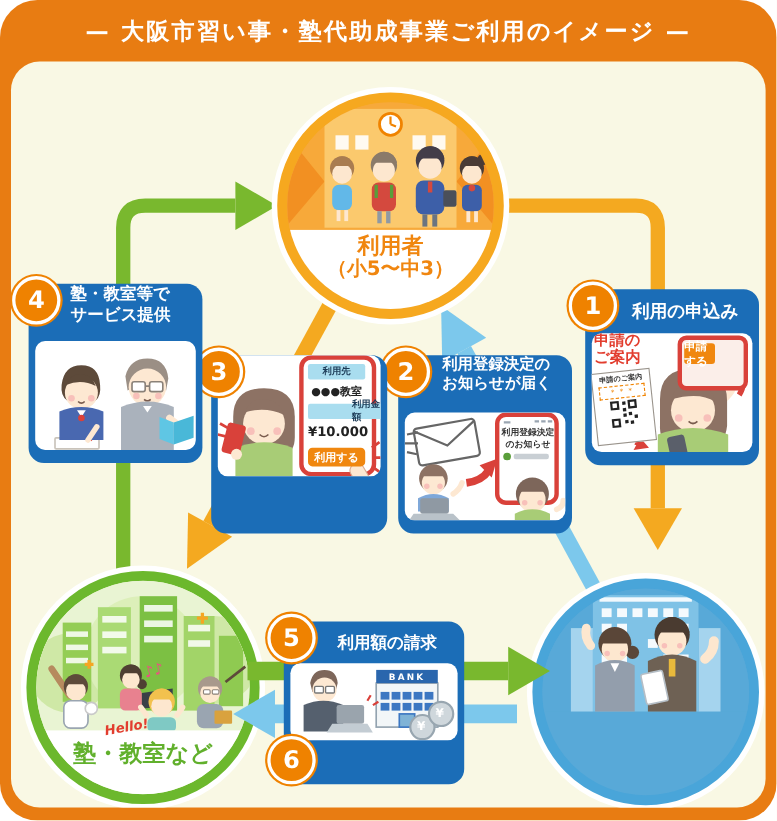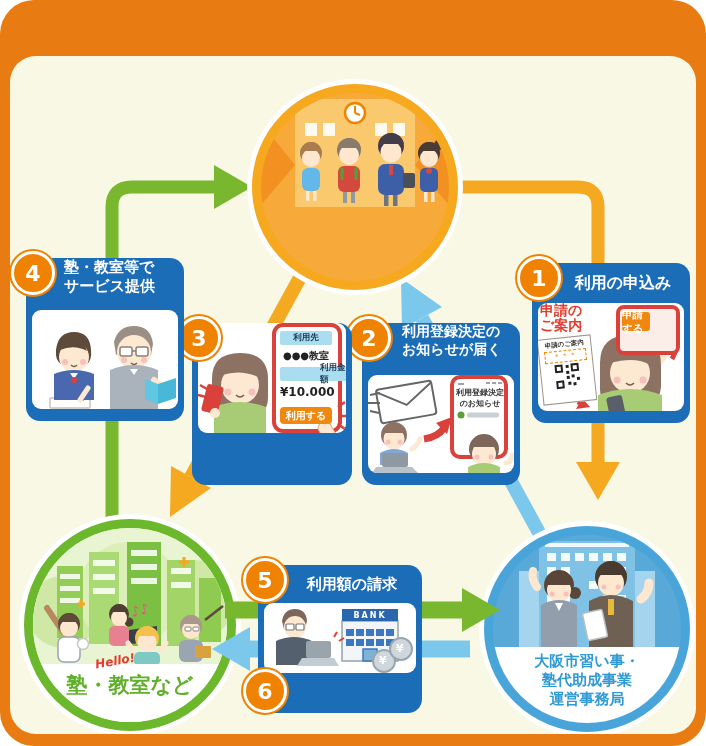--- a/index.html
+++ b/index.html
@@ -90,20 +90,21 @@
     letter-spacing:2px;display:flex;align-items:center;justify-content:center;}
   .coin-sym{font-size:11px;font-weight:bold;color:#fff;}
   .coin1{left:115px;top:51px;}
   .coin2{left:132px;top:39px;}
 </style>
 </head>
 <body>
 
 <div class="page">
   <div class="frame"></div>
+  <div class="banner-title">— 大阪市習い事・塾代助成事業ご利用のイメージ —</div>
 
   <div class="canvas">
 
     <svg class="layer arrows-under" width="686" height="678" viewBox="0 0 686 678">
       <g>
         <path d="M102 482 L102 151 Q102 131 122 131 L204 131" stroke="#79b82e" stroke-width="13" fill="none"></path>
         <polygon points="242,131 204,109 204,153" fill="#79b82e"></polygon>
       </g>
       <g>
         <path d="M446 131 L568 131 Q588 131 588 151 L588 406" stroke="#f4a920" stroke-width="13" fill="none"></path>
@@ -159,20 +160,24 @@
 
           <circle cx="168" cy="60" r="11" fill="#4a3b35"></circle>
             <circle cx="178" cy="52" r="5" fill="#4a3b35"></circle>
           <circle cx="168" cy="65" r="9" fill="#fde7cf"></circle>
           <path d="M158 58 q3 -9 10 -9 q8 0 10 9" fill="#4a3b35"></path>
           <rect x="159" y="75" width="18" height="24" rx="5" fill="#3d5fa8"></rect>
           <circle cx="168" cy="78" r="3" fill="#d4493e"></circle>
           <rect x="163" y="99" width="3.5" height="10" fill="#fde7cf"></rect>
             <rect x="170" y="99" width="3.5" height="10" fill="#fde7cf"></rect>
         </svg>
+        <div class="node-band band-user">
+          <div class="u1">利用者</div>
+          <div class="u2">（小5〜中3）</div>
+        </div>
       </div>
     </div>
 
     <div class="node node-school">
       <div class="node-inner">
         <svg class="node-art" width="194" height="136" viewBox="0 0 194 136" preserveAspectRatio="xMidYMid slice">
           <rect width="194" height="136" fill="#e9f4d3"></rect>
           <circle cx="30" cy="84" r="36" fill="#cfe8a6"></circle>
             <circle cx="162" cy="72" r="40" fill="#cfe8a6"></circle>
             <circle cx="96" cy="66" r="52" fill="#dcefb9"></circle>
@@ -278,25 +283,20 @@
             <circle cx="118" cy="48" r="13" fill="#fde7cf"></circle>
           <path d="M103 40 q5 -14 15 -14 q11 0 16 14" fill="#4a3b30"></path>
           <circle cx="111" cy="52" r="2.5" fill="#f8c0ba"></circle>
             <circle cx="125" cy="52" r="2.5" fill="#f8c0ba"></circle>
           <path d="M96 66 q22 -12 44 0 l0 46 -44 0 z" fill="#6e6154"></path>
           <rect x="115" y="64" width="6" height="16" fill="#e8b93c"></rect>
           <g transform="rotate(-12 102 90)">
               <rect x="92" y="76" width="20" height="28" rx="2" fill="#fff" stroke="#b5bec6" stroke-width="1.5"></rect>
             </g>
         </svg>
-        <div class="node-band band-office">
-          <div class="o-line">大阪市習い事・</div>
-          <div class="o-line">塾代助成事業</div>
-          <div class="o-line">運営事務局</div>
-        </div>
       </div>
     </div>
 
     <svg class="layer arrows-over" width="686" height="678" viewBox="0 0 686 678">
       <g>
         <path d="M215 554 L452 554" stroke="#79b82e" stroke-width="17"></path>
         <polygon points="490,554 452,532 452,576" fill="#79b82e"></polygon>
       </g>
       <g>
         <path d="M460 593 L240 593" stroke="#7cc8ec" stroke-width="17"></path>

